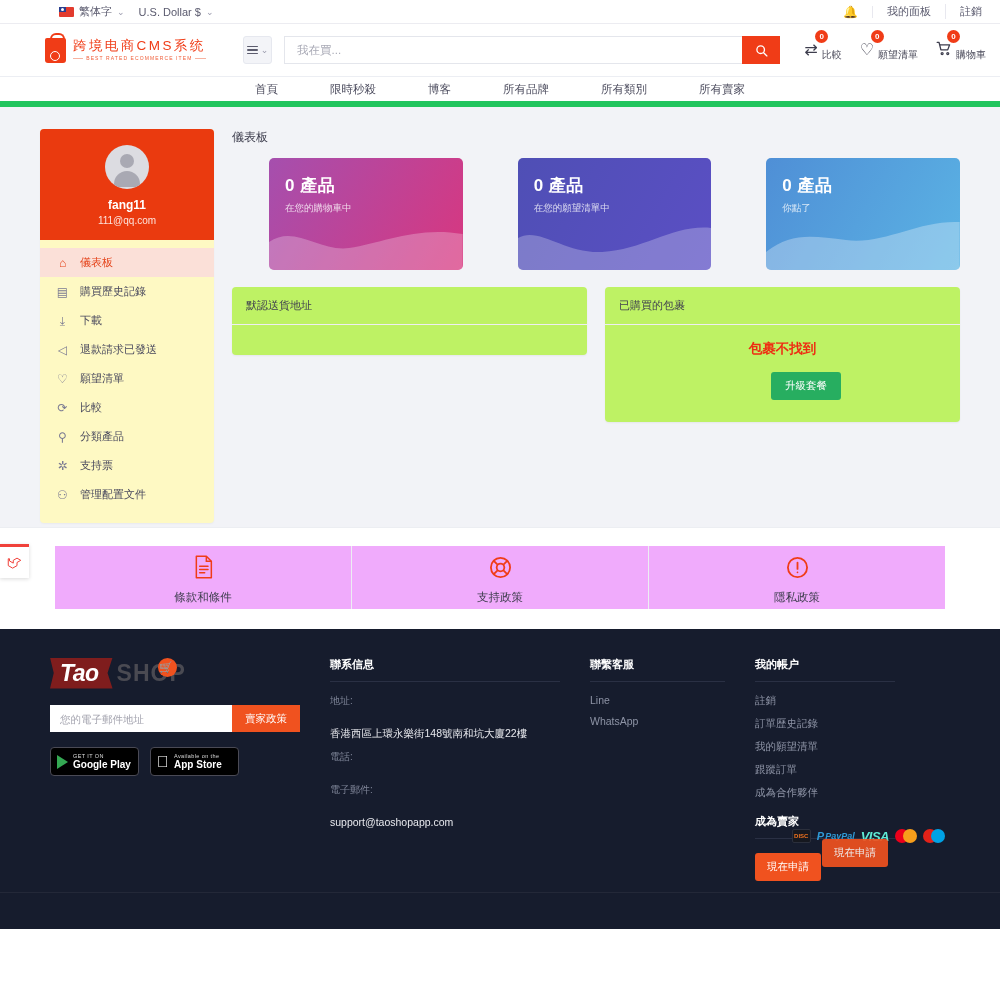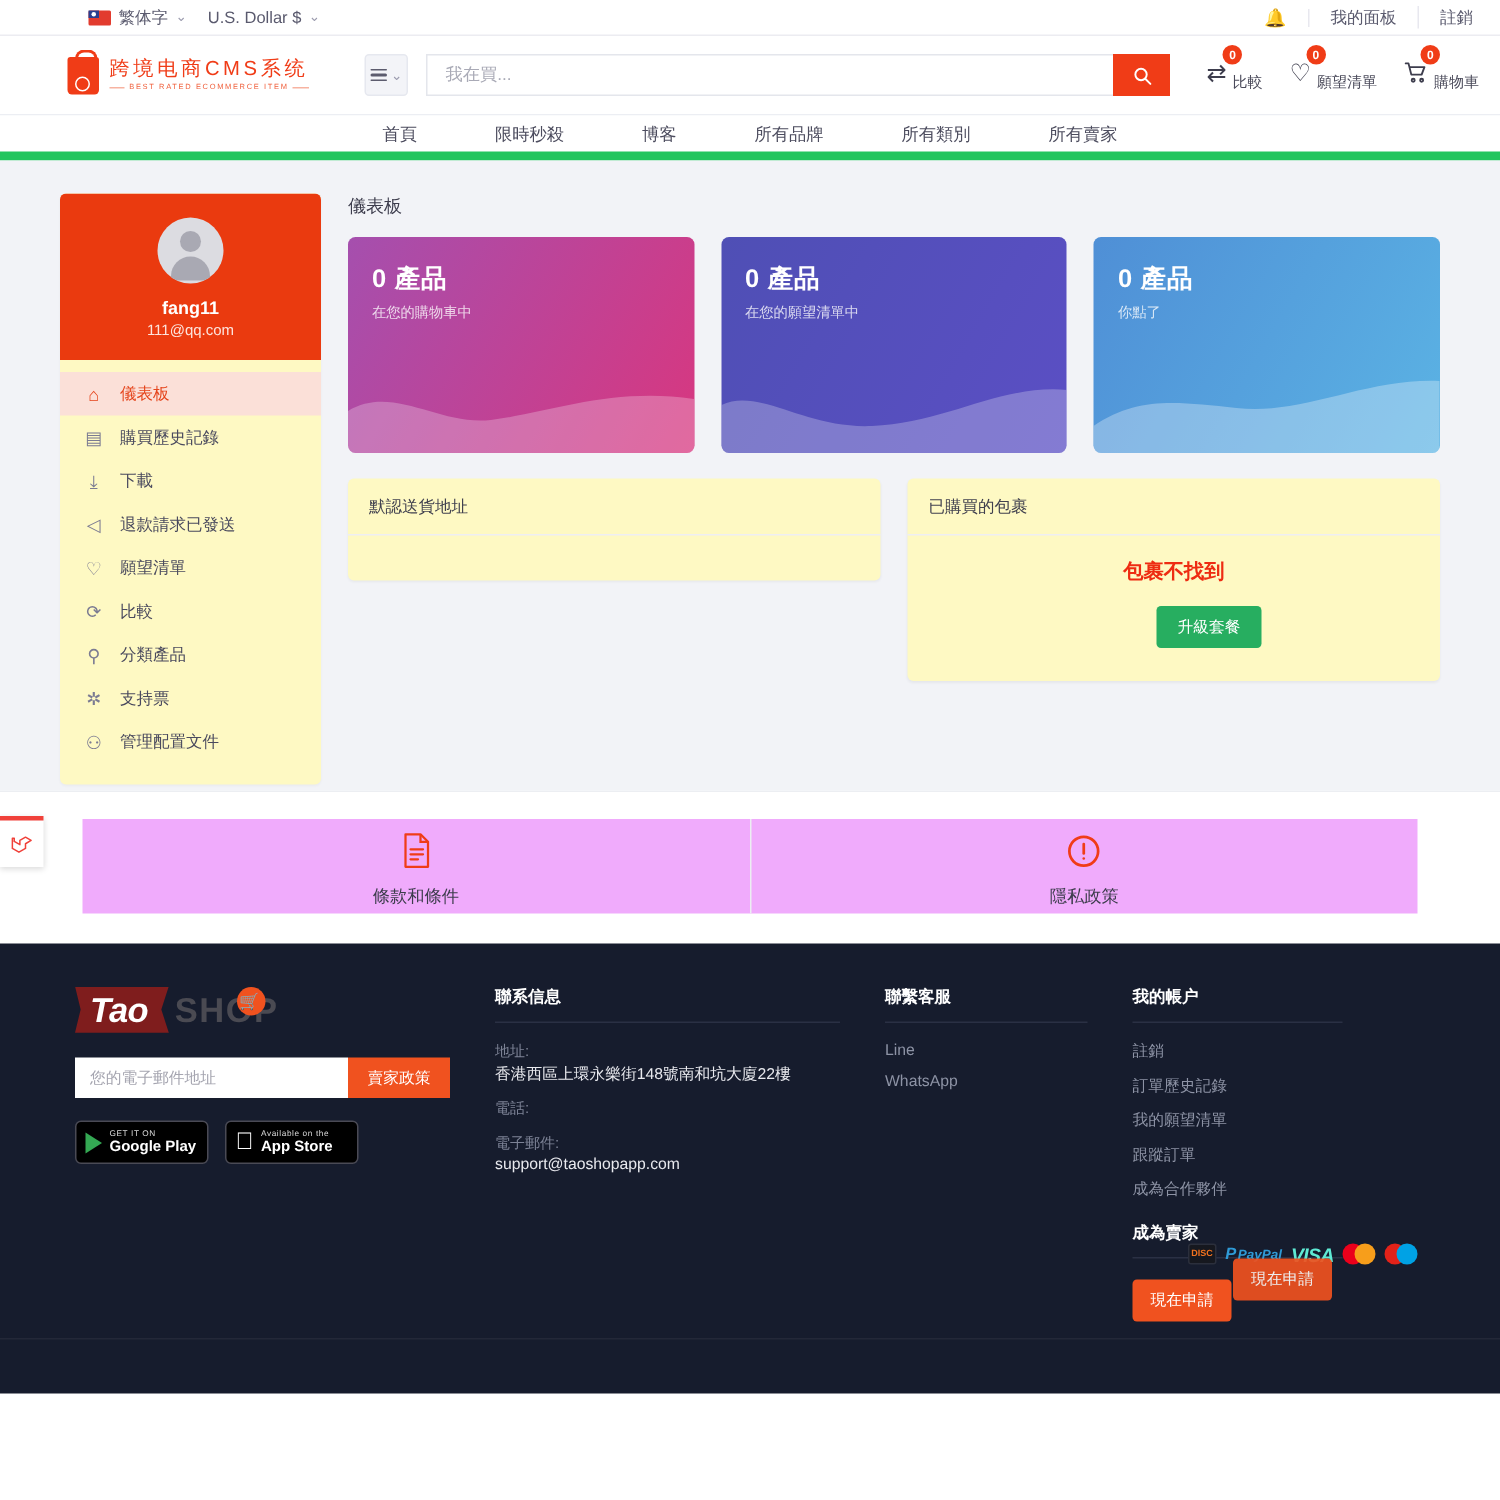--- a/index.html
+++ b/index.html
@@ -100,30 +100,30 @@
   .sb-list { padding: 8px 0 14px; }
   .sb-item { display:flex; align-items:center; gap:11px; padding: 7px 16px; font-size:11px; color:#4a4a5e; cursor:pointer;}
   .sb-item.active { background:#fbe0d8; color:#e5441b; }
   .sb-item .ic { width:13px; text-align:center; font-size:12px; color:#7b7b92; line-height:1; }
   .sb-item.active .ic { color:#e5441b; }
 
   
   .content { flex:1; }
   .content-title { font-size:12px; color:#3c3c4c; margin-bottom:12px; }
   .cards { display:flex; gap:18px; }
-  .card { flex:1; height:144px; border-radius:5px; position:relative; overflow:hidden; padding:16px 0 0 16px; cursor:pointer;}
+  .card { flex:1; height:112px; border-radius:5px; position:relative; overflow:hidden; padding:16px 0 0 16px; cursor:pointer;margin-left:37px;}
   .card .num { font-size:17px; font-weight:bold; color:#fff; letter-spacing:.5px;}
   .card .cap { font-size:9.5px; color:rgba(255,255,255,.78); margin-top:5px;}
   .card svg.wave { position:absolute; left:0; bottom:0; width:100%; height:58px; }
   .card.pink { background:linear-gradient(120deg,#a54fae 0%,#d8377f 100%); }
   .card.purple{ background:linear-gradient(120deg,#4f4fb5 0%,#5b4fc4 100%); }
   .card.blue  { background:linear-gradient(120deg,#4f8fd6 0%,#5bb3e4 100%); }
 
   .panels { display:flex; gap:18px; margin-top:17px; align-items:flex-start;}
-  .panel { background:#fef9c3; border-radius:4px; box-shadow:0 1px 2px rgba(0,0,0,.05); flex:1;}
+  .panel { background:#bef264; border-radius:4px; box-shadow:0 1px 2px rgba(0,0,0,.05); flex:1;}
   .panel-head { padding: 11px 14px; border-bottom:1px solid #eeeef3; font-size:11px; color:#41414f;}
   .panel-body { padding: 14px; min-height: 30px;}
   .panel-body.center { text-align:center; padding: 15px 14px 22px;}
   .notfound { color:#ee2c12; font-size:13.5px; font-weight:bold; }
   .upgrade { display:inline-block; margin-top:14px; background:#27ae60; color:#fff; font-size:10.5px;
              padding:7px 14px; border-radius:3px; border:none; cursor:pointer; font-family:inherit;margin-left:47px;}
 
   
   .policy { width:890px; margin: 0 auto; display:flex; background:#f0abfc; }
   .policy-wrap { background:#fff; padding: 18px 0 20px; border-top: 1px solid #eceef2;}
@@ -155,21 +155,21 @@
     display:flex; align-items:center; gap:5px; padding: 0 6px; color:#fff;
   }
   .store .s1 { font-size:5.5px; letter-spacing:.4px; line-height:1.1; color:#dcdcdc;}
   .store .s2 { font-size:10px; font-weight:bold; line-height:1.1; }
   .gp-tri { width:0;height:0;border-left:11px solid #34a853;border-top:7px solid transparent;border-bottom:7px solid transparent;}
   .apple-g { font-size:16px; line-height:1;}
 
   .f-col { }
   .f-h { color:#fff; font-size:11px; font-weight:bold; padding-bottom:9px; border-bottom:1px solid #2a3044; margin-bottom:12px;}
   .f-sub { color:#7d8396; font-size:10px; margin-top:9px;}
-  .f-val { color:#e8e9ee; font-size:10.5px; margin-top:1px; }
+  .f-val { color:#e8e9ee; font-size:10.5px; margin-top:19px; }
   .f-link { color:#8d93a5; font-size:10.5px; margin-bottom:9px; cursor:pointer; }
   .applybtn { background:#f0521f; color:#fff; font-size:10.5px; border:none; padding:7px 12px; border-radius:3px; cursor:pointer; font-family:inherit; margin-top:2px;}
   .pays { position:absolute; right:55px; bottom:86px; display:flex; align-items:center; gap:6px;}
   .pay { height:14px; border-radius:2px; display:flex; align-items:center; justify-content:center;}
   .pay-disc { width:19px; background:#16181f; color:#f0721f; font-size:6px; font-weight:bold; border:1px solid #2b2f3c;}
   .pay-pp { color:#2f9ad6; font-size:11px; font-weight:bold; font-style:italic; display:flex; align-items:center; gap:1px;}
   .pay-visa { color:#5eead4; font-size:13px; font-weight:bold; font-style:italic; letter-spacing:-.5px;}
   .mc { position:relative; width:22px; height:14px;}
   .mc i { position:absolute; top:0; width:14px;height:14px;border-radius:50%; display:block;}
   .mc .a { left:0; background:#eb001b;} .mc .b { left:8px; background:#f79e1b;}
@@ -388,20 +388,33 @@
             <line x1="8" y1="17" x2="18" y2="17" stroke-linecap="round"></line>
             <line x1="8" y1="21" x2="14" y2="21" stroke-linecap="round"></line>
           </svg>
         </div>
         <div class="plbl">條款和條件</div>
       </div>
       <div class="pol">
         <div class="pic">
           <svg width="23" height="23" viewBox="0 0 24 24" fill="none" stroke="#f03c17" stroke-width="1.9">
             <circle cx="12" cy="12" r="10"></circle>
+              <circle cx="12" cy="12" r="4"></circle>
+            <line x1="5" y1="5" x2="9.2" y2="9.2"></line>
+              <line x1="14.8" y1="14.8" x2="19" y2="19"></line>
+            <line x1="19" y1="5" x2="14.8" y2="9.2"></line>
+              <line x1="9.2" y1="14.8" x2="5" y2="19"></line>
+          </svg>
+        </div>
+        <div class="plbl">支持政策</div>
+      </div>
+      <div class="pol">
+        <div class="pic">
+          <svg width="23" height="23" viewBox="0 0 24 24" fill="none" stroke="#f03c17" stroke-width="1.9">
+            <circle cx="12" cy="12" r="10"></circle>
               <line x1="12" y1="7" x2="12" y2="13.5" stroke-linecap="round"></line>
             <circle cx="12" cy="17" r="0.9" fill="#f03c17" stroke="none"></circle>
           </svg>
         </div>
         <div class="plbl">隱私政策</div>
       </div>
     </div>
   </div>
 
   <div class="footer">

